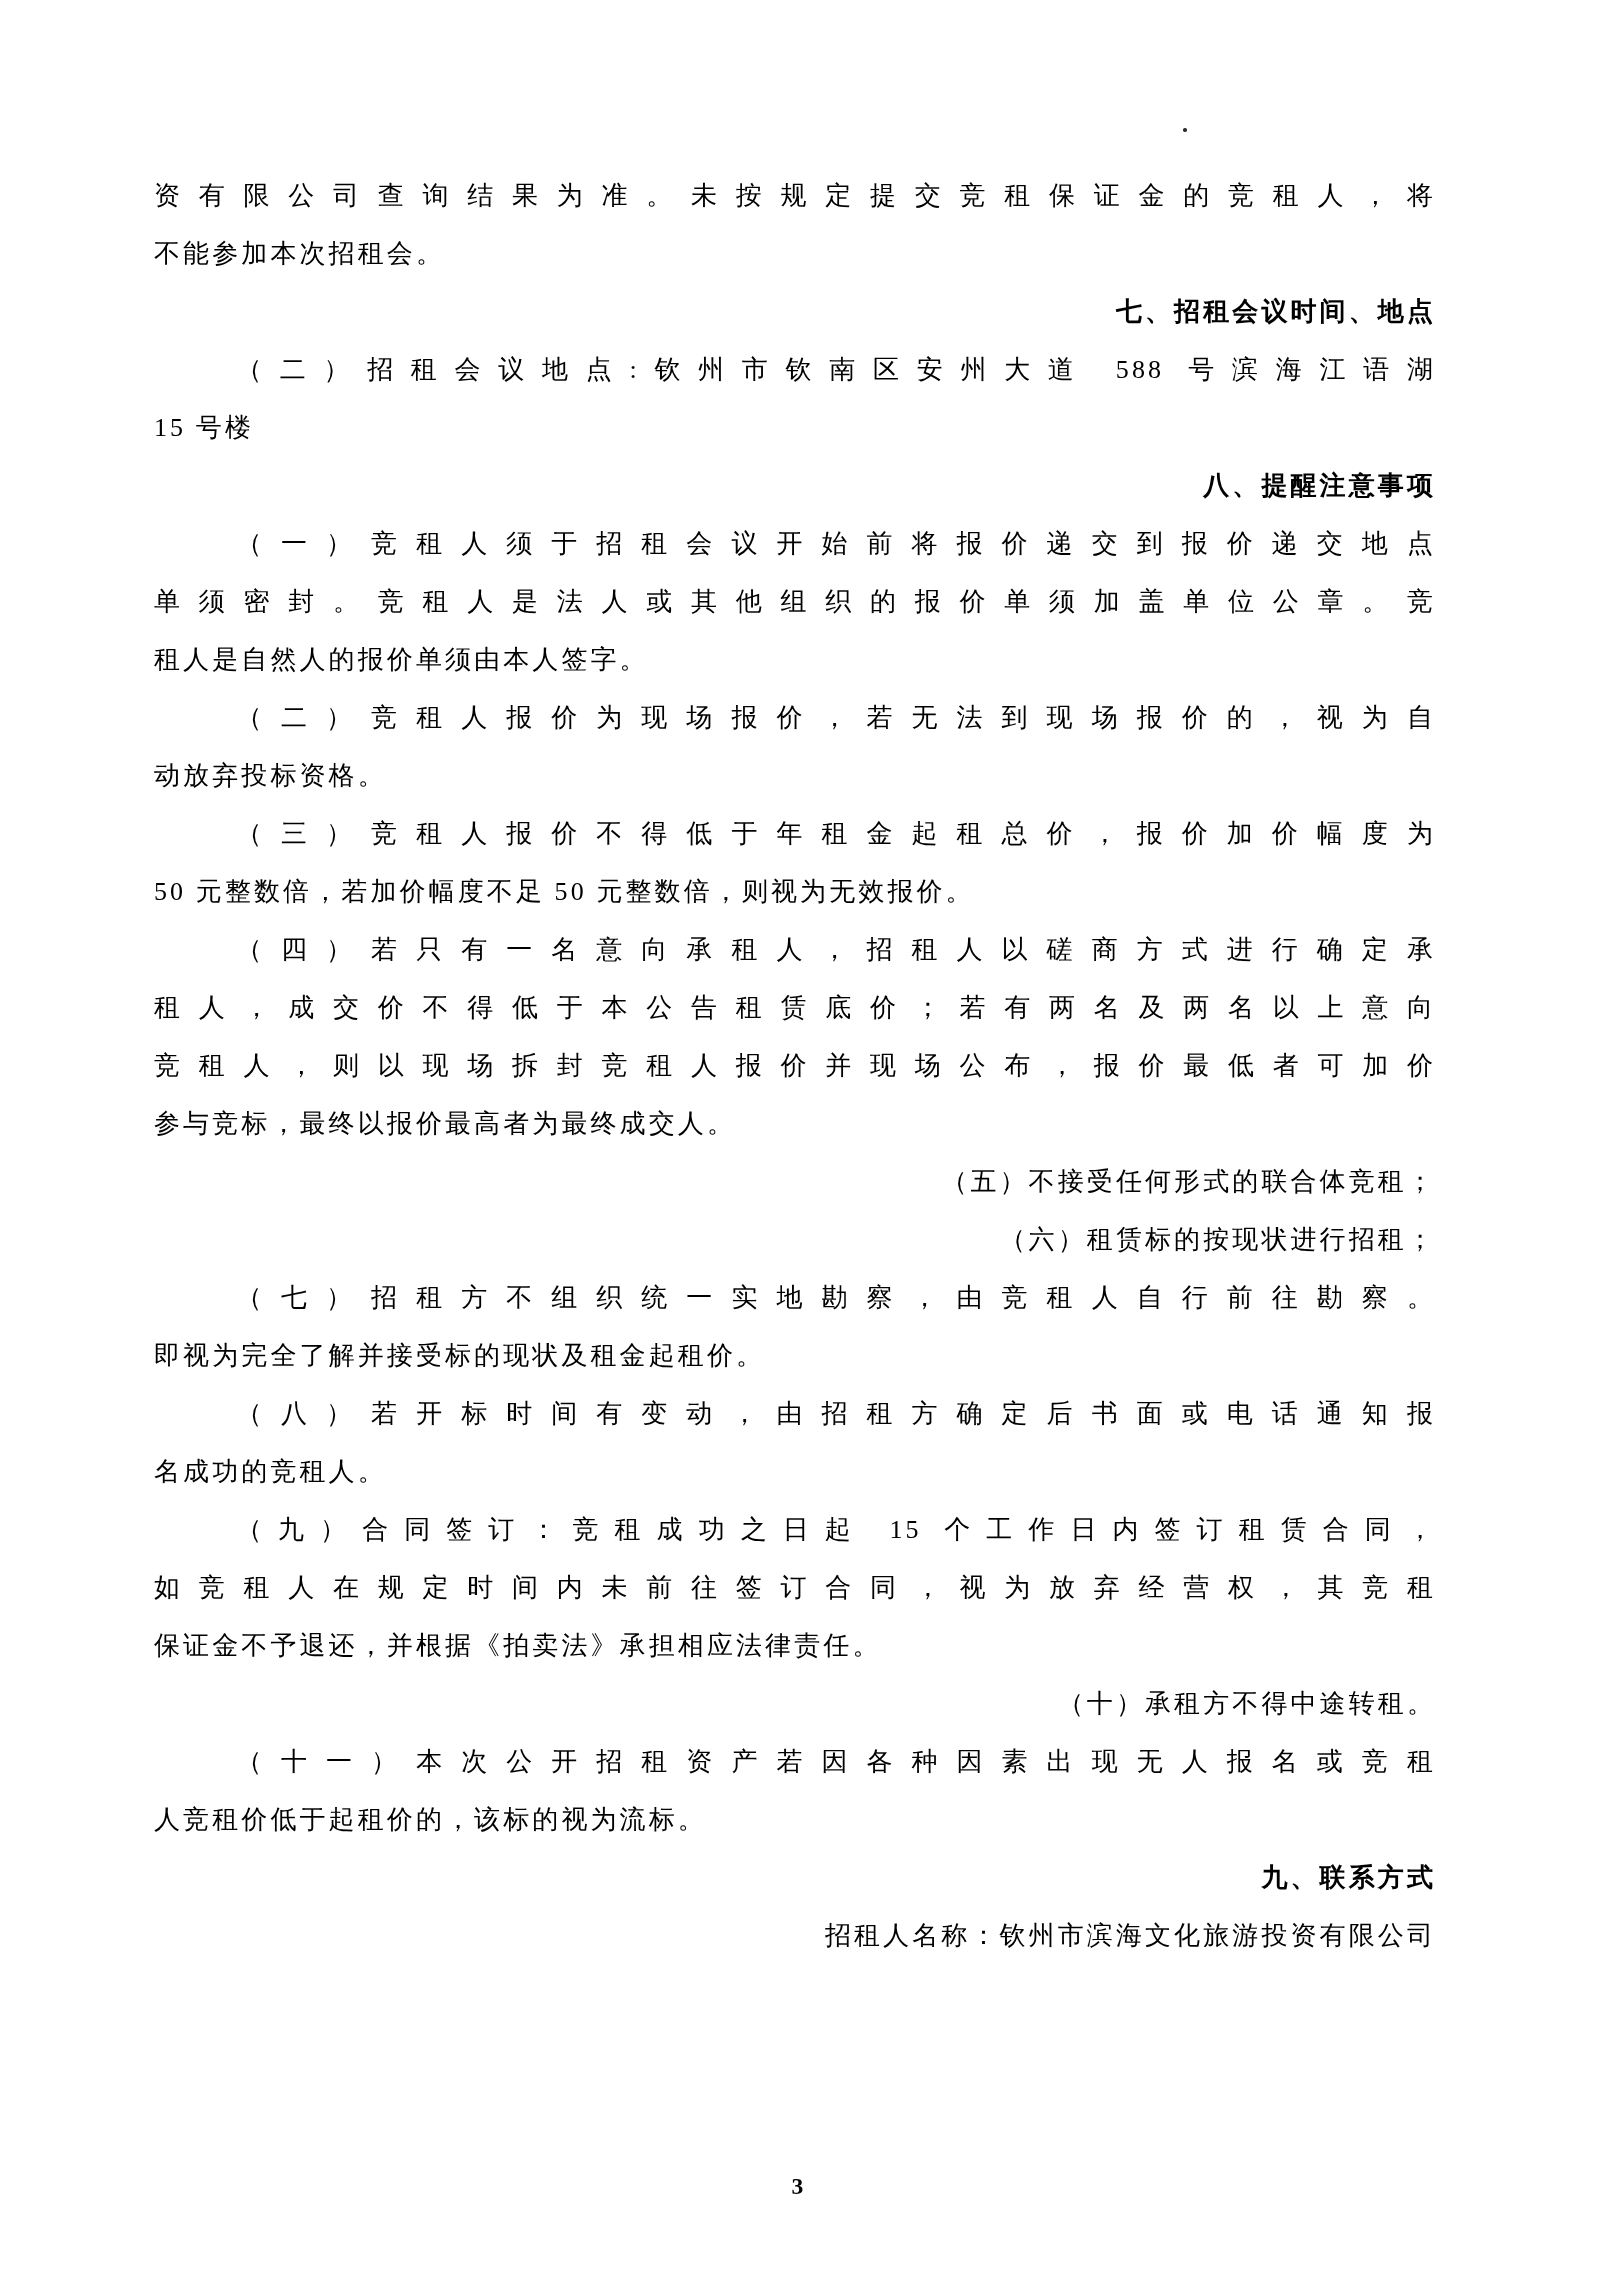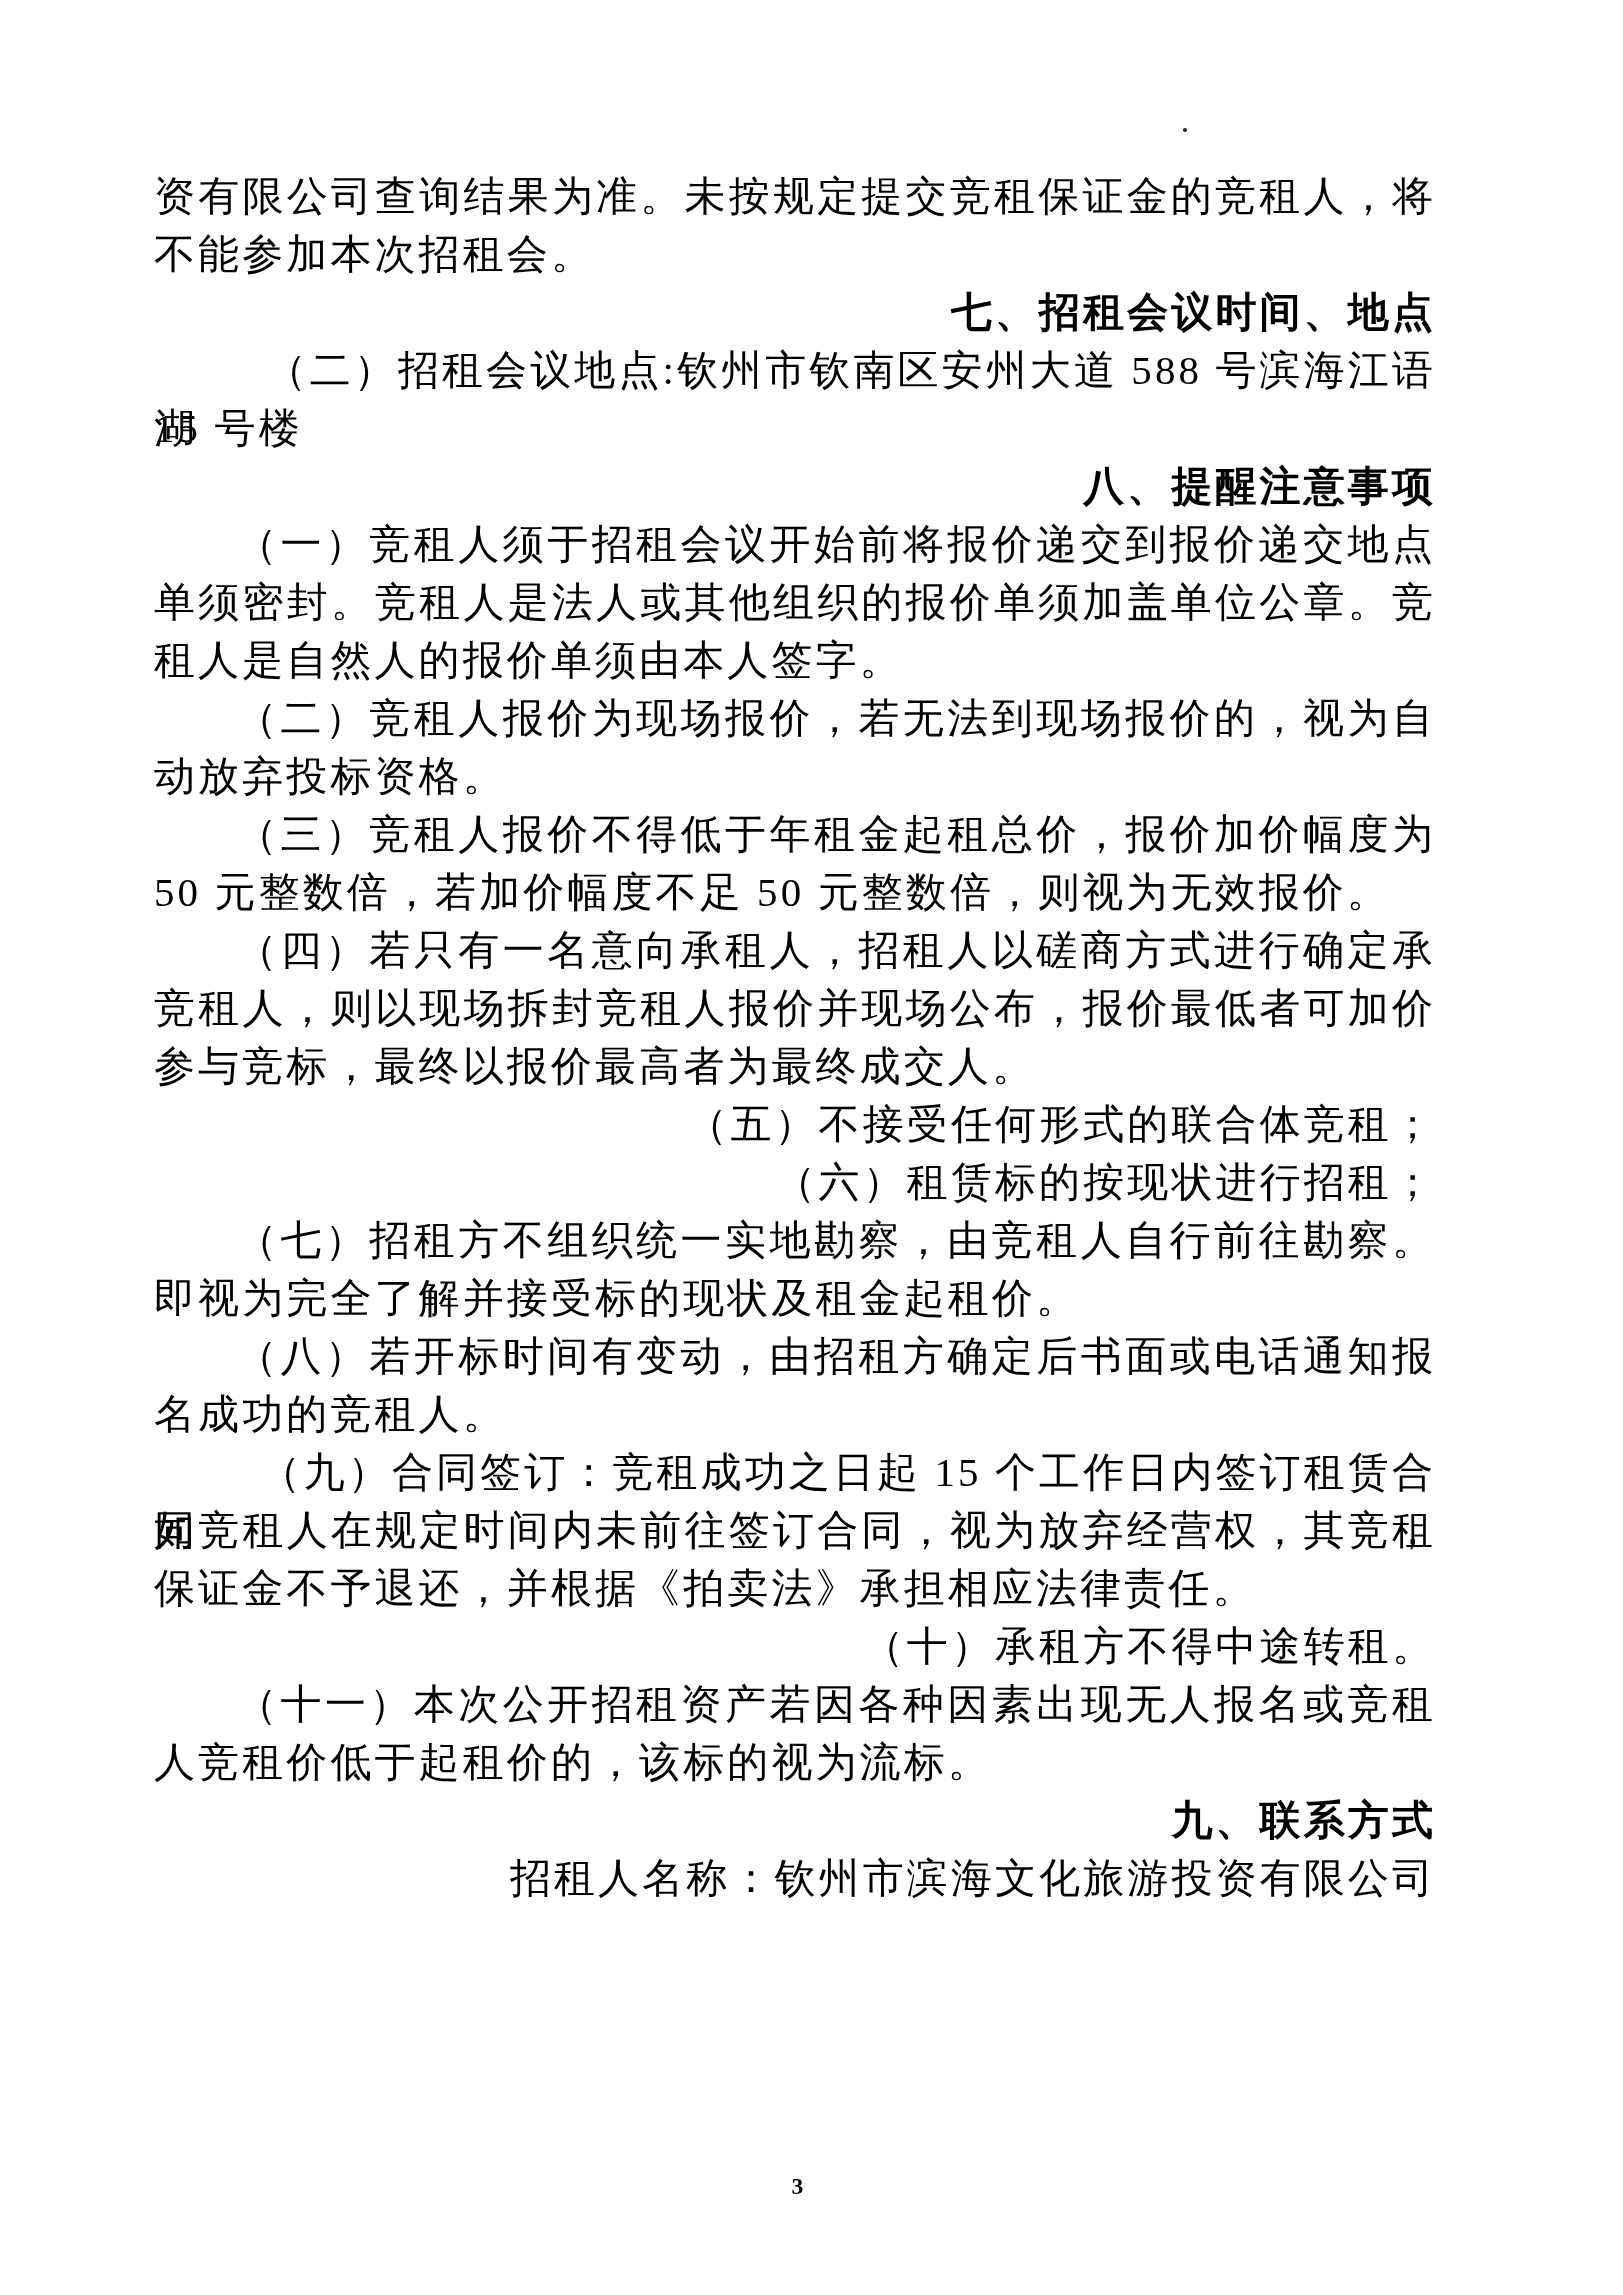--- a/index.html
+++ b/index.html
@@ -12,21 +12,21 @@
     font-family: "Liberation Serif", "DejaVu Serif", serif;
     overflow: hidden;
   }
   .content {
     position: absolute;
     left: 154px;
     top: 167px;
     width: 1282px;
   }
   .line {
-    font-size: 41px;
+    font-size: 26px;
     line-height: 58px;
     height: 58px;
     letter-spacing: 3.1px;
     white-space: nowrap;
     text-align: left;
     color: #000000;
   }
   .line.justify {
     white-space: normal;
     text-align: justify;
@@ -72,20 +72,21 @@
       <div class="line">15 号楼</div>
       <div class="line indent bold">八、提醒注意事项</div>
       <div class="line indent justify">（一）竞租人须于招租会议开始前将报价递交到报价递交地点</div>
       <div class="line justify">单须密封。竞租人是法人或其他组织的报价单须加盖单位公章。竞</div>
       <div class="line">租人是自然人的报价单须由本人签字。</div>
       <div class="line indent justify">（二）竞租人报价为现场报价，若无法到现场报价的，视为自</div>
       <div class="line">动放弃投标资格。</div>
       <div class="line indent justify">（三）竞租人报价不得低于年租金起租总价，报价加价幅度为</div>
       <div class="line">50 元整数倍，若加价幅度不足 50 元整数倍，则视为无效报价。</div>
       <div class="line indent justify">（四）若只有一名意向承租人，招租人以磋商方式进行确定承</div>
+      <div class="line justify">租人，成交价不得低于本公告租赁底价；若有两名及两名以上意向</div>
       <div class="line justify">竞租人，则以现场拆封竞租人报价并现场公布，报价最低者可加价</div>
       <div class="line">参与竞标，最终以报价最高者为最终成交人。</div>
       <div class="line indent">（五）不接受任何形式的联合体竞租；</div>
       <div class="line indent">（六）租赁标的按现状进行招租；</div>
       <div class="line indent justify">（七）招租方不组织统一实地勘察，由竞租人自行前往勘察。</div>
       <div class="line">即视为完全了解并接受标的现状及租金起租价。</div>
       <div class="line indent justify">（八）若开标时间有变动，由招租方确定后书面或电话通知报</div>
       <div class="line">名成功的竞租人。</div>
       <div class="line indent justify">（九）合同签订：竞租成功之日起 15 个工作日内签订租赁合同，</div>
       <div class="line justify">如竞租人在规定时间内未前往签订合同，视为放弃经营权，其竞租</div>

